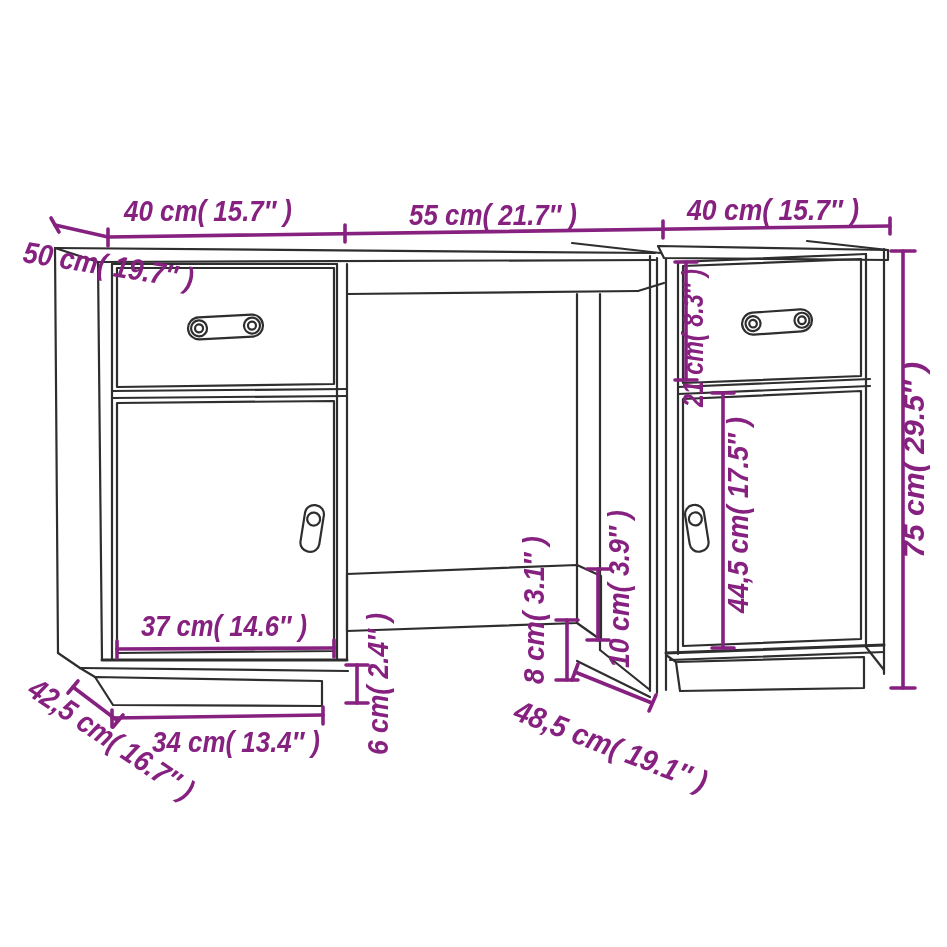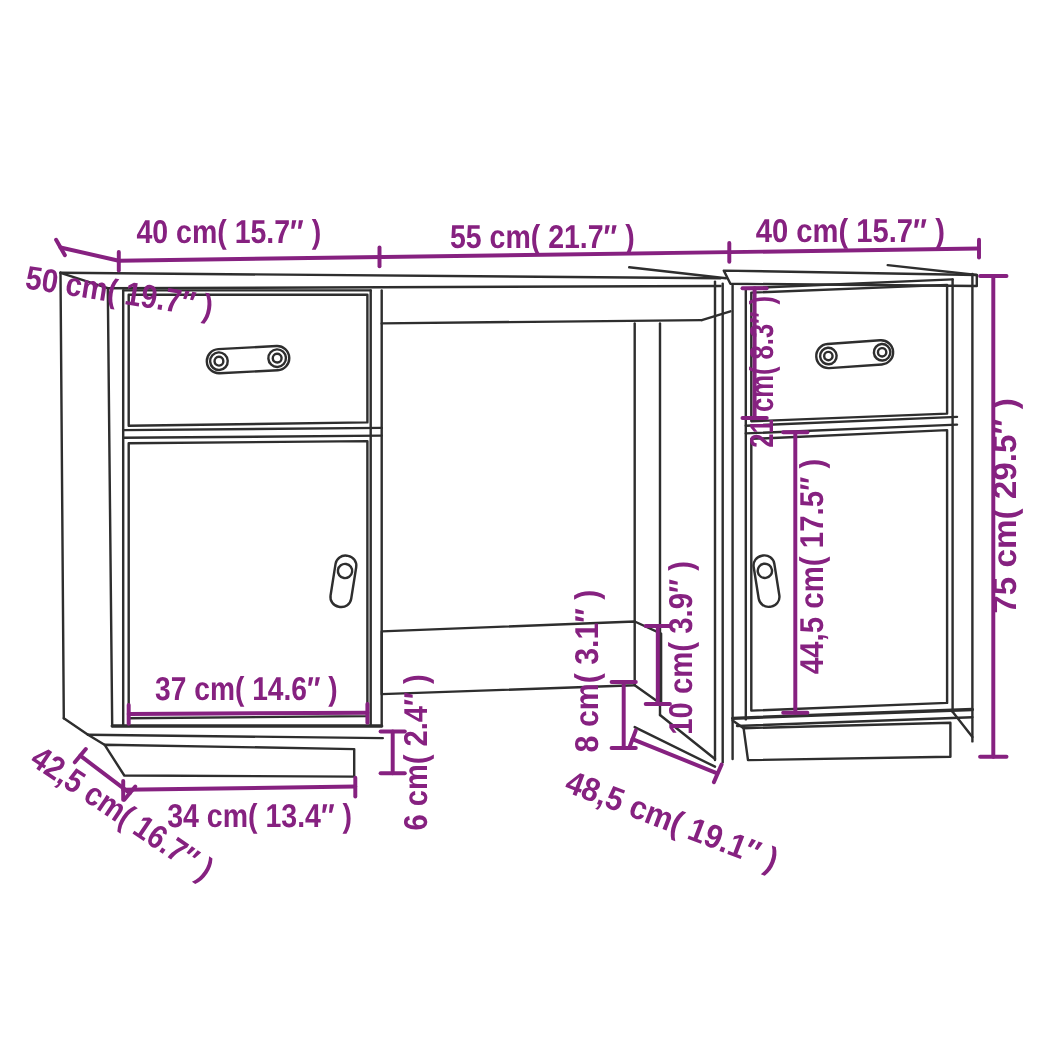--- a/index.html
+++ b/index.html
@@ -1,17 +1,17 @@
 <!DOCTYPE html>
 <html><head>
 <meta charset="utf-8">
 <style>
   html,body{margin:0;padding:0;background:#ffffff;}
   .stage{position:relative;width:947px;height:947px;background:#ffffff;overflow:hidden;
-         font-family:"Liberation Sans",sans-serif;}
+         font-family:"Liberation Sans",sans-serif;font-style:italic;}
   svg{display:block}
   .furn{stroke:#2e2e2e;stroke-width:2.2;fill:none;stroke-linecap:round;stroke-linejoin:round;}
   .furn-thick{stroke:#2e2e2e;stroke-width:3;fill:none;stroke-linecap:round;}
   .dim{stroke:#862180;stroke-width:3.6;fill:none;stroke-linecap:round;}
   .dim-text{fill:#862180;font-weight:700;font-size:30px;font-family:"Liberation Sans",sans-serif;}
 </style>
 </head>
 <body>
 
 <div class="stage">

